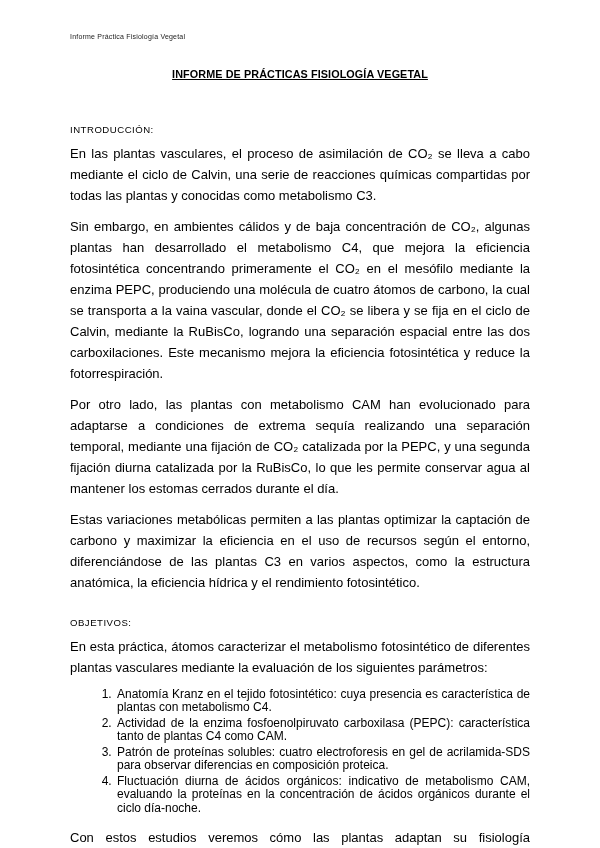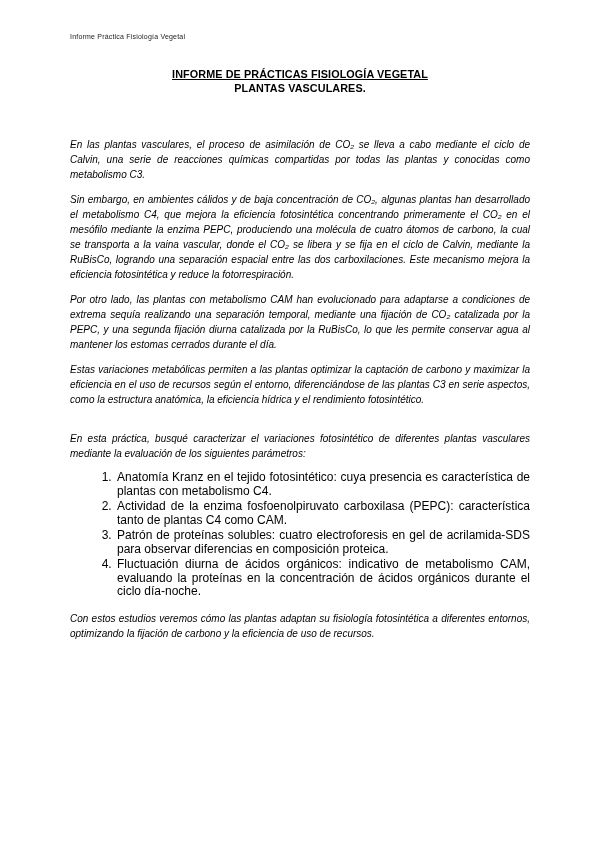--- a/index.html
+++ b/index.html
@@ -29,25 +29,24 @@
     letter-spacing: 0.1px;
     margin-bottom: 42px;
   }
   .title-line.underlined { text-decoration: underline; }
   .section-heading {
     font-size: 9.6px;
     letter-spacing: 0.5px;
     margin-bottom: 8px;
   }
   .para {
-    font-size: 10px;
-    line-height: 15px;
+    font-size: 13px;
+    line-height: 21px;
     text-align: justify;
     margin-bottom: 10px;
-    font-style: italic;
   }
   .section-objetivos { margin-top: 24px; }
   .objetivos-list {
     margin: 4px 0 12px 0;
     padding-left: 45px;
   }
   .list-item {
     font-size: 12px;
     line-height: 13.5px;
     text-align: justify;
@@ -58,32 +57,33 @@
 </style>
 </head>
 <body>
 
 <div class="page">
 
   <div class="running-header">Informe Práctica Fisiología Vegetal</div>
 
   <div class="doc-title">
     <div class="title-line underlined">INFORME DE PRÁCTICAS FISIOLOGÍA VEGETAL</div>
-    <div class="title-line">PLANTAS VASCULARES.</div>
   </div>
 
   <div class="section">
+    <div class="section-heading">INTRODUCCIÓN:</div>
     <p class="para">En las plantas vasculares, el proceso de asimilación de CO₂ se lleva a cabo mediante el ciclo de Calvin, una serie de reacciones químicas compartidas por todas las plantas y conocidas como metabolismo C3.</p>
     <p class="para">Sin embargo, en ambientes cálidos y de baja concentración de CO₂, algunas plantas han desarrollado el metabolismo C4, que mejora la eficiencia fotosintética concentrando primeramente el CO₂ en el mesófilo mediante la enzima PEPC, produciendo una molécula de cuatro átomos de carbono, la cual se transporta a la vaina vascular, donde el CO₂ se libera y se fija en el ciclo de Calvin, mediante la RuBisCo, logrando una separación espacial entre las dos carboxilaciones. Este mecanismo mejora la eficiencia fotosintética y reduce la fotorrespiración.</p>
     <p class="para">Por otro lado, las plantas con metabolismo CAM han evolucionado para adaptarse a condiciones de extrema sequía realizando una separación temporal, mediante una fijación de CO₂ catalizada por la PEPC, y una segunda fijación diurna catalizada por la RuBisCo, lo que les permite conservar agua al mantener los estomas cerrados durante el día.</p>
-    <p class="para">Estas variaciones metabólicas permiten a las plantas optimizar la captación de carbono y maximizar la eficiencia en el uso de recursos según el entorno, diferenciándose de las plantas C3 en serie aspectos, como la estructura anatómica, la eficiencia hídrica y el rendimiento fotosintético.</p>
+    <p class="para">Estas variaciones metabólicas permiten a las plantas optimizar la captación de carbono y maximizar la eficiencia en el uso de recursos según el entorno, diferenciándose de las plantas C3 en varios aspectos, como la estructura anatómica, la eficiencia hídrica y el rendimiento fotosintético.</p>
   </div>
 
   <div class="section section-objetivos">
-    <p class="para">En esta práctica, busqué caracterizar el variaciones fotosintético de diferentes plantas vasculares mediante la evaluación de los siguientes parámetros:</p>
+    <div class="section-heading">OBJETIVOS:</div>
+    <p class="para">En esta práctica, átomos caracterizar el metabolismo fotosintético de diferentes plantas vasculares mediante la evaluación de los siguientes parámetros:</p>
     <ol class="objetivos-list">
       <li class="list-item">Anatomía Kranz en el tejido fotosintético: cuya presencia es característica de plantas con metabolismo C4.</li>
       <li class="list-item">Actividad de la enzima fosfoenolpiruvato carboxilasa (PEPC): característica tanto de plantas C4 como CAM.</li>
       <li class="list-item">Patrón de proteínas solubles: cuatro electroforesis en gel de acrilamida-SDS para observar diferencias en composición proteica.</li>
       <li class="list-item">Fluctuación diurna de ácidos orgánicos: indicativo de metabolismo CAM, evaluando la proteínas en la concentración de ácidos orgánicos durante el ciclo día-noche.</li>
     </ol>
     <p class="para closing">Con estos estudios veremos cómo las plantas adaptan su fisiología fotosintética a diferentes entornos, optimizando la fijación de carbono y la eficiencia de uso de recursos.</p>
   </div>
 
 </div>

